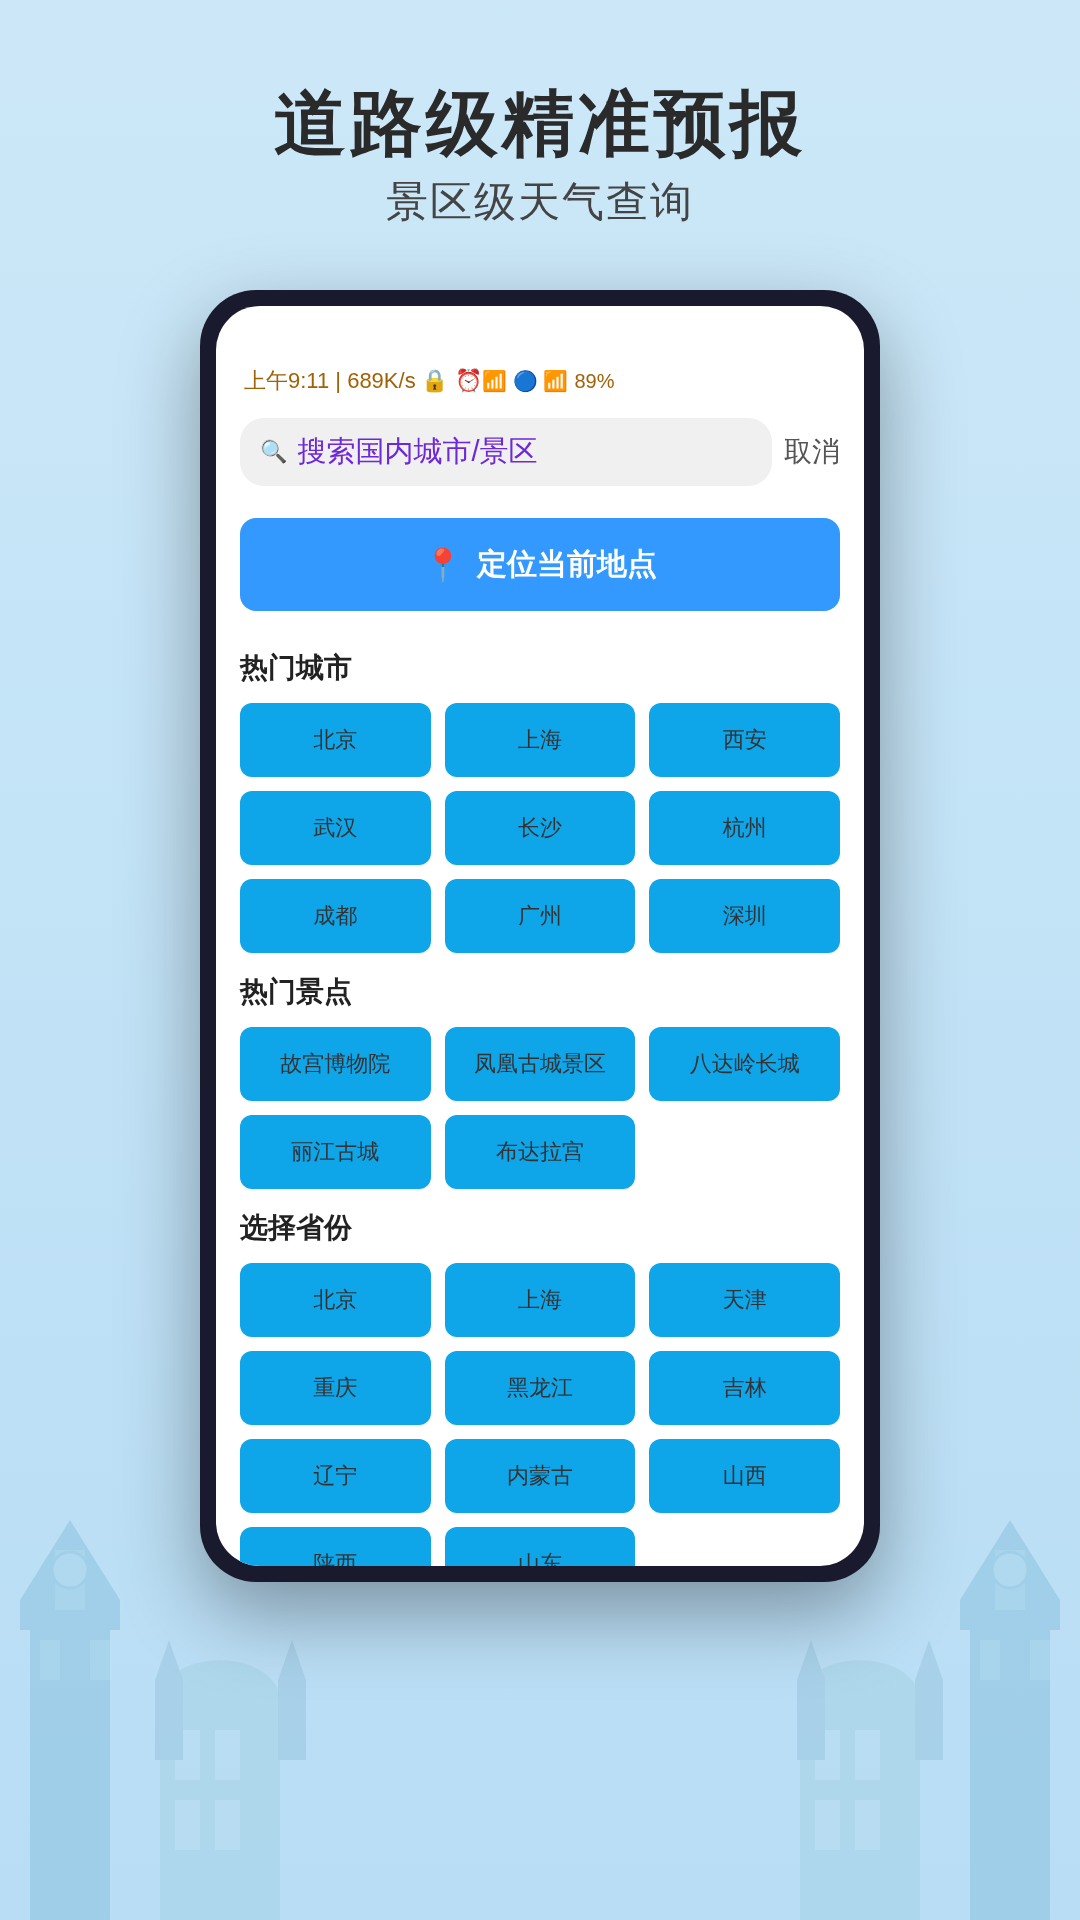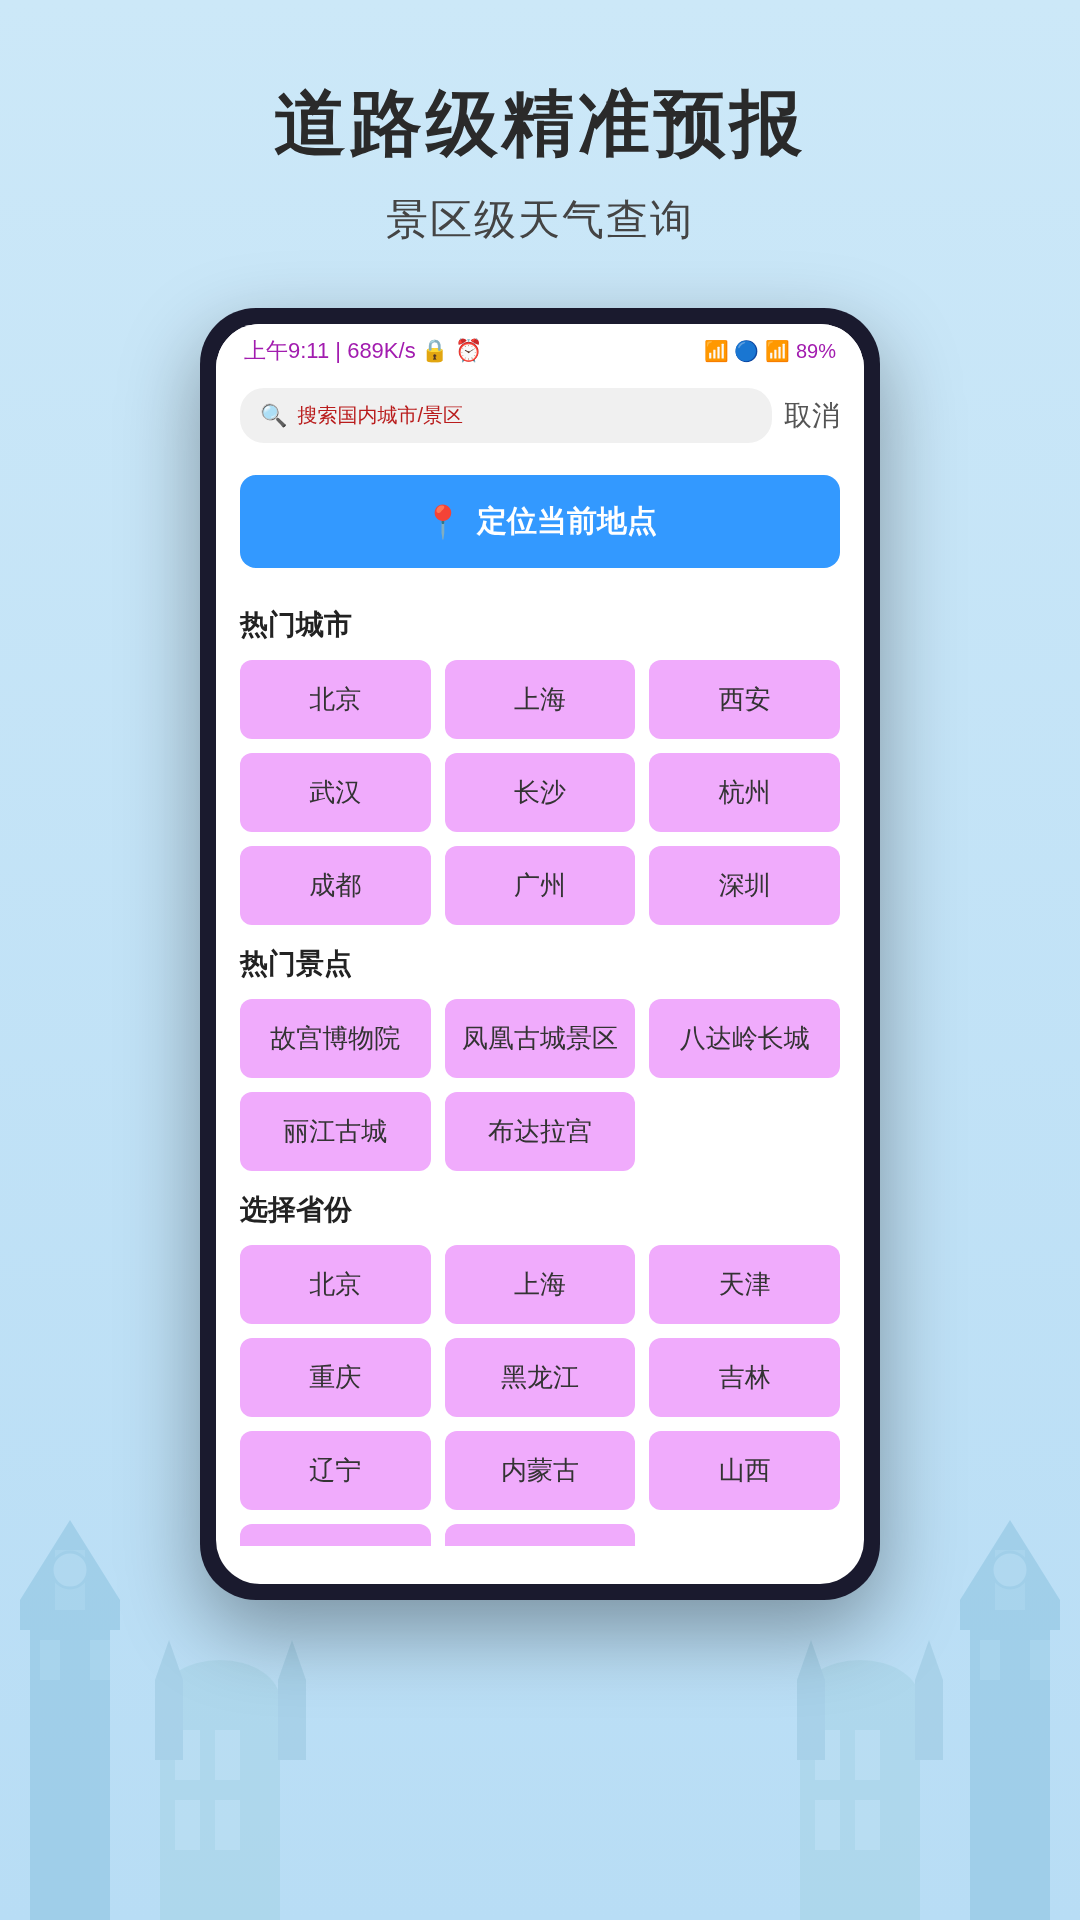--- a/index.html
+++ b/index.html
@@ -24,21 +24,21 @@
       font-weight: 800;
       color: #2a2a2a;
       letter-spacing: 4px;
       line-height: 1.2;
       text-align: center;
     }
     .sub-title {
       font-size: 42px;
       font-weight: 400;
       color: #444;
-      margin-top: 26px;
+      margin-top: 8px;
       letter-spacing: 2px;
     }
 
     
     .phone-mockup {
       position: relative;
       z-index: 20;
       width: 680px;
       margin: 60px auto 0;
       background: #1a1a2e;
@@ -51,24 +51,25 @@
       border-radius: 44px;
       overflow: hidden;
       height: 1260px;
     }
 
     
     .status-bar {
       background: #fff;
       padding: 12px 28px 8px;
       display: flex;
-      justify-content: space-between;
+      justify-content: flex-start;
       align-items: center;
       font-size: 22px;
-      color: #a21caf;
+      color: #a16207;
+      margin-top: 48px;
     }
     .status-left { font-weight: 500; }
     .status-right {
       display: flex;
       align-items: center;
       gap: 6px;
       font-size: 20px;
     }
 
     
@@ -86,22 +87,22 @@
       padding: 14px 20px;
       display: flex;
       align-items: center;
       gap: 10px;
     }
     .search-icon-circle {
       color: #999;
       font-size: 22px;
     }
     .search-placeholder {
-      color: #b91c1c;
-      font-size: 20px;
+      color: #6d28d9;
+      font-size: 29px;
     }
     .cancel-btn {
       color: #555;
       font-size: 28px;
       white-space: nowrap;
       padding: 8px 0;
     }
 
     
     .location-btn {
@@ -139,25 +140,25 @@
     }
 
     .grid-3 {
       display: grid;
       grid-template-columns: repeat(3, 1fr);
       gap: 14px;
       margin-bottom: 8px;
     }
 
     .city-btn {
-      background: #f0abfc;
+      background: #0ea5e9;
       border-radius: 12px;
       padding: 22px 10px;
       text-align: center;
-      font-size: 26px;
+      font-size: 22px;
       color: #333;
       font-weight: 400;
     }
 
     
     .bg-buildings {
       position: absolute;
       bottom: 0;
       left: 0;
       right: 0;

